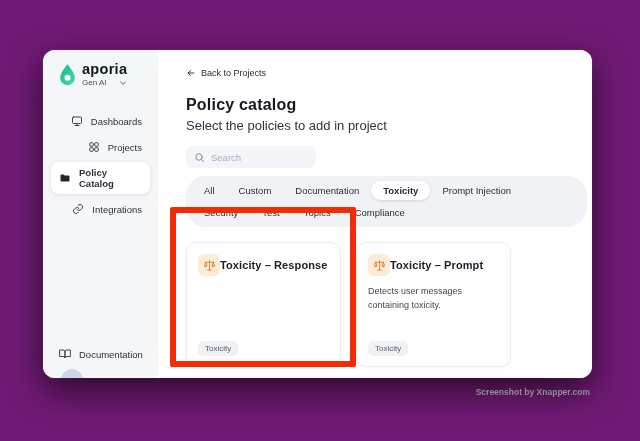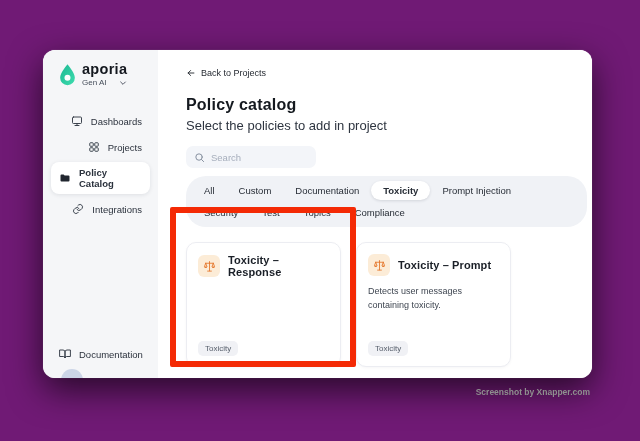--- a/index.html
+++ b/index.html
@@ -44,21 +44,21 @@
 
   .tabs{margin-top:8px;width:401px;box-sizing:border-box;background:#f0f2f6;border-radius:20px;
     padding:5px 6px;display:flex;flex-wrap:wrap;row-gap:3px;align-items:center;}
   .tab{padding:4px 12px;font-size:9.5px;font-weight:500;color:#272d36;border-radius:13px;cursor:pointer;white-space:nowrap;}
   .tab.active{background:#fff;font-weight:700;box-shadow:0 1px 3px rgba(25,35,55,.14);}
 
   .cards{margin-top:15px;display:flex;gap:15px;}
   .card{width:155px;height:125px;box-sizing:border-box;background:#fff;border:1px solid #ecedf2;
     border-radius:10px;padding:11px 11px 10px 11px;display:flex;flex-direction:column;
     box-shadow:0 1px 3px rgba(20,30,60,.04);cursor:pointer;}
-  .card-head{display:flex;align-items:center;gap:8px;}
+  .card-head{display:flex;align-items:center;}
   .card-icon{width:22px;height:22px;flex:none;border-radius:6px;background:#fcecd7;
     display:flex;align-items:center;justify-content:center;}
   .card-title{font-size:11px;font-weight:700;color:#1a1f27;letter-spacing:.1px;}
   .card-desc{margin-top:9px;font-size:9px;line-height:1.55;color:#3f4651;padding-right:6px;}
   .tag{margin-top:auto;align-self:flex-start;background:#f0f1f5;border-radius:5px;
     padding:3px 7px;font-size:8px;color:#565e6b;}
 
   
   .red-box{position:absolute;left:170px;top:207px;width:186px;height:160px;box-sizing:border-box;
     border:6px solid #f42a05;border-radius:2px;z-index:6;pointer-events:none;}

